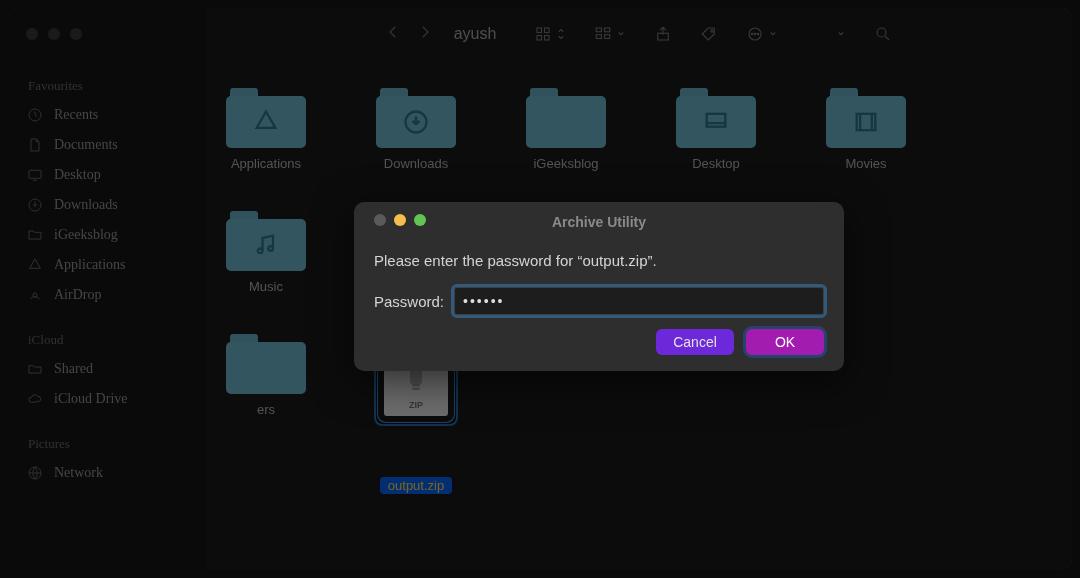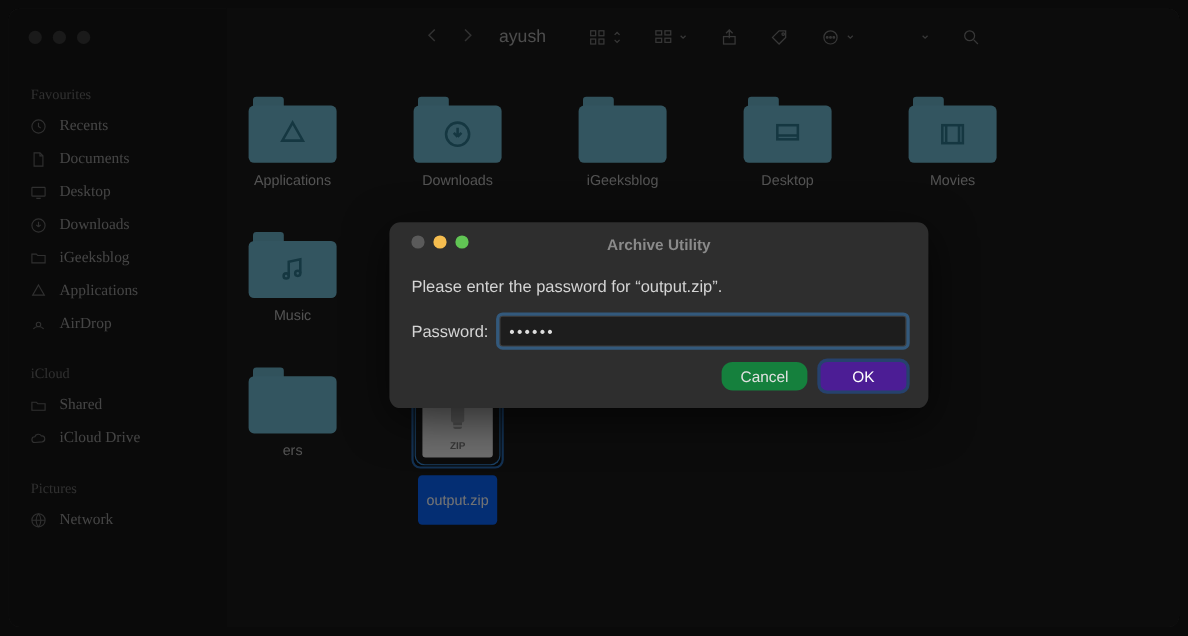--- a/index.html
+++ b/index.html
@@ -68,21 +68,21 @@
     background:#6db5cc; border-top-left-radius:3px; border-top-right-radius:3px;
   }
   .folder-icon .body {
     position:absolute; top:8px; left:0; right:0; bottom:0;
     background:#72bdd4; border-radius:5px;
     display:flex; align-items:center; justify-content:center;
   }
   .folder-icon svg { width: 28px; height: 28px; stroke:#2f7a91; fill:none; stroke-width:2; }
   .file-label { font-size: 13px; color:#b8b8b8; text-align:center; white-space:nowrap; }
   .file-item.selected .file-label {
-    background:#0a66ff; color:#ffffff; padding:15px 8px; border-radius:4px;
+    background:#0a66ff; color:#fde047; padding:1px 8px; border-radius:4px;margin-top:45px;
   }
   .zip-icon {
     width: 64px; height: 74px; background:#f1f1f1;
     border-radius:3px; position:relative; margin:0 auto;
     box-shadow: 0 0 0 6px #1b1b1b, 0 0 0 7px #3a8edc;
     text-decoration: underline;
   }
   .zip-icon::before {
     content:""; position:absolute; top:0; right:0; width:16px; height:16px;
     background: linear-gradient(135deg, transparent 50%, #cfcfcf 50%);
@@ -126,22 +126,22 @@
     border-radius:3px; height:28px; color:#ddd; font-size:14px;
     padding: 0 8px; letter-spacing: 2px;
   }
   .dialog-buttons {
     display:flex; justify-content:flex-end; gap:12px; margin-top:14px;
   }
   .btn {
     min-width: 78px; height: 26px; border-radius:6px; border:none;
     font-size:14px; cursor:pointer;
   }
-  .btn-cancel { background:#15803d; color:#e2e2e2;border-radius:10px; }
-  .btn-ok { background:#4c1d95; color:#fff; box-shadow:0 0 0 3px rgba(22,104,227,.35); }
+  .btn-cancel { background:#6d28d9; color:#e2e2e2; }
+  .btn-ok { background:#a21caf; color:#fff; box-shadow:0 0 0 3px rgba(22,104,227,.35); }
   
   .file-item.selected .zip-wrap {
     background:#111; border-radius:6px; padding:8px; outline:2px solid #2b6db6;
   }
 </style>
 </head>
 <body>
 
 <div class="finder">
 

